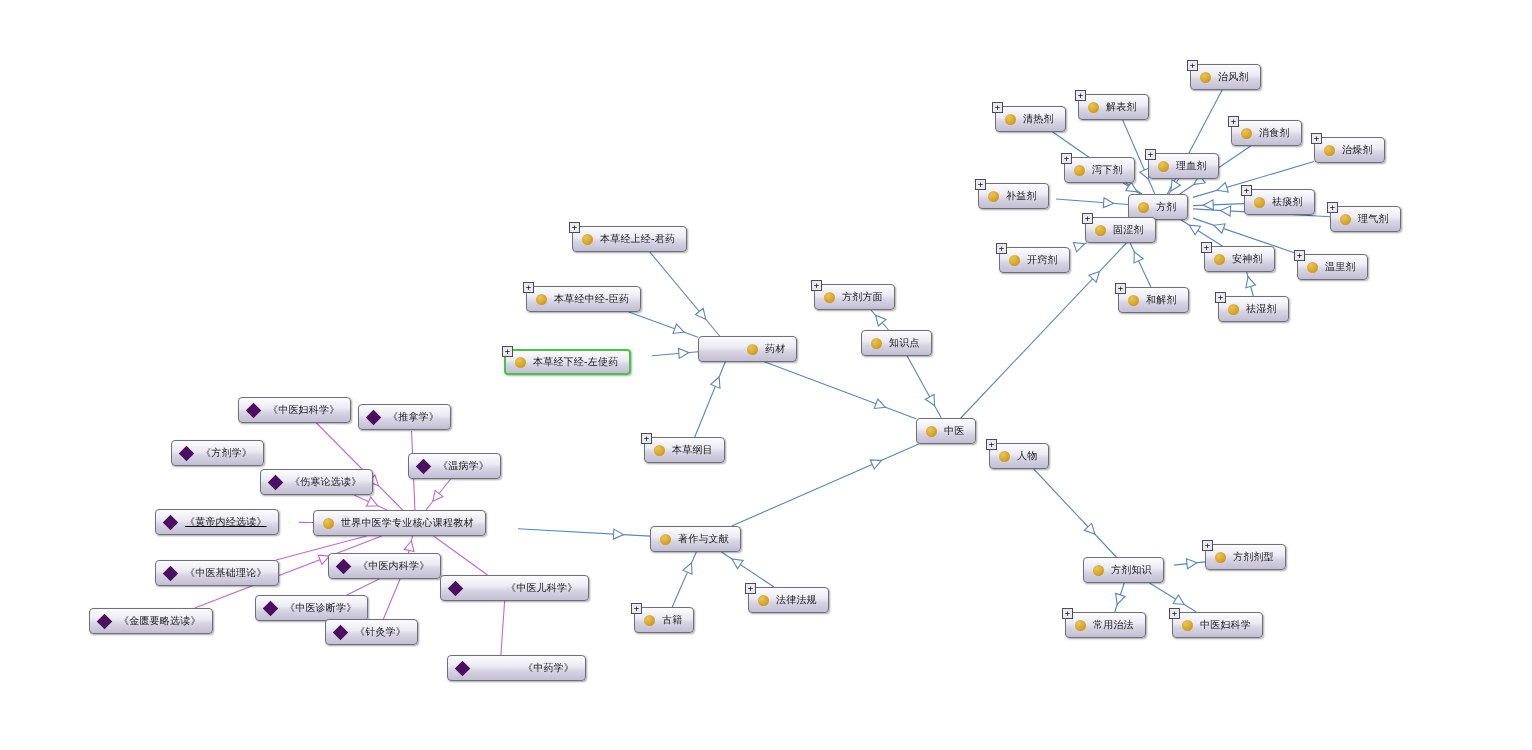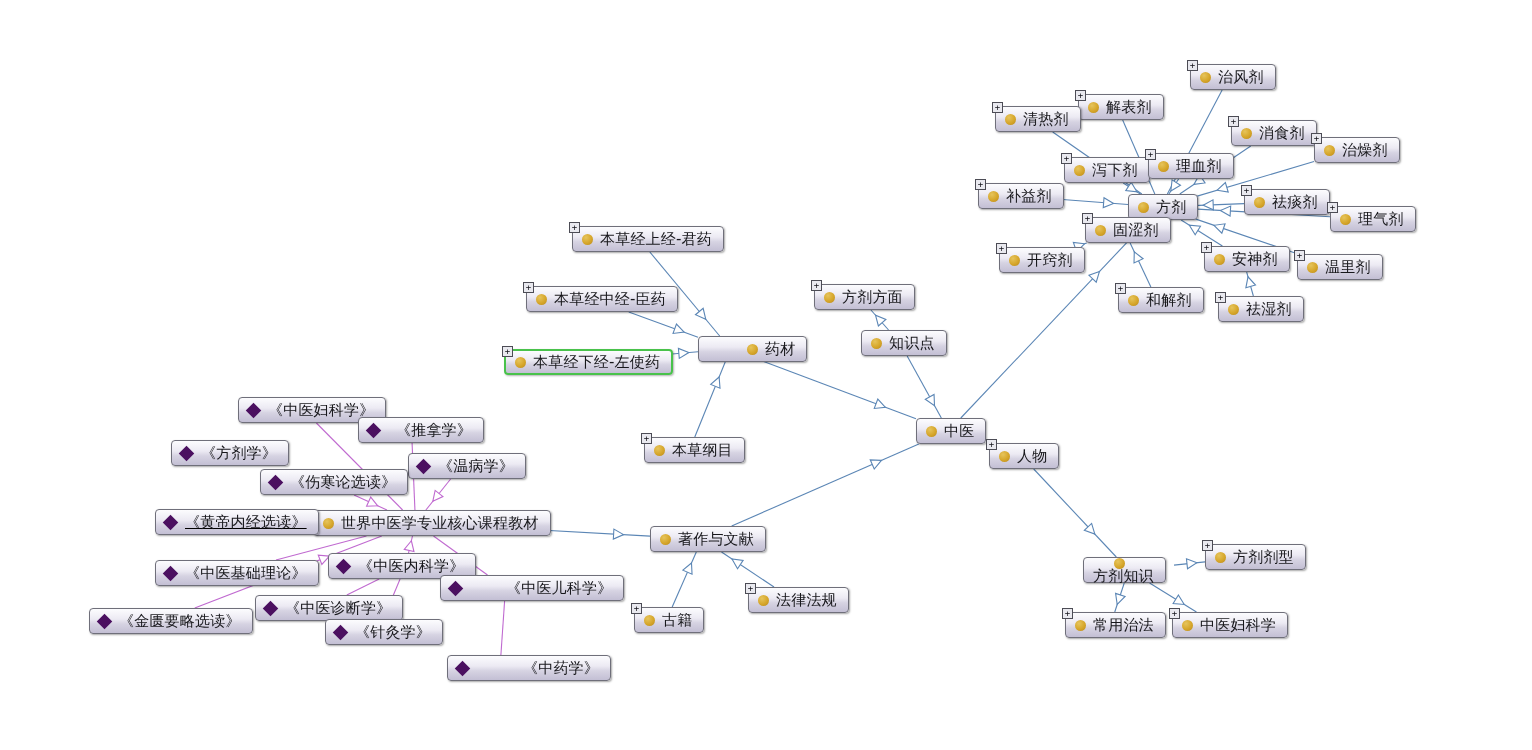--- a/index.html
+++ b/index.html
@@ -57,21 +57,21 @@
   }
   .node .diamond {
     flex: 0 0 auto;
     width: 11px;
     height: 11px;
     background: #4b1060;
     transform: rotate(45deg);
     margin-right: 9px;
   }
   .node .label {
-    font-size: 15px;
+    font-size: 10px;
     line-height: 1;
     color: #17171b;
     letter-spacing: 0.2px;
   }
   .node .expander {
     position: absolute;
     left: -4px;
     top: -5px;
     width: 11px;
     height: 11px;
@@ -311,21 +311,21 @@
       <div class="node" style="left: 634px; top: 607px;">
         <span class="expander">+</span>
         <span class="bullet"></span>
         <span class="label">古籍</span>
       </div>
       <div class="node" style="left: 748px; top: 587px;">
         <span class="expander">+</span>
         <span class="bullet"></span>
         <span class="label">法律法规</span>
       </div>
-      <div class="node" style="left: 1083px; top: 557px; flex-direction: column;">
+      <div class="node" style="left: 1083px; top: 557px;">
         <span class="bullet"></span>
         <span class="label">方剂知识</span>
       </div>
       <div class="node" style="left: 1205px; top: 544px;">
         <span class="expander">+</span>
         <span class="bullet"></span>
         <span class="label">方剂剂型</span>
       </div>
       <div class="node" style="left: 1065px; top: 612px;">
         <span class="expander">+</span>
@@ -338,21 +338,21 @@
         <span class="label">中医妇科学</span>
       </div>
       <div class="node" style="left: 313px; top: 510px;">
         <span class="bullet"></span>
         <span class="label">世界中医学专业核心课程教材</span>
       </div>
       <div class="node" style="left: 238px; top: 397px;">
         <span class="diamond"></span>
         <span class="label">《中医妇科学》</span>
       </div>
-      <div class="node" style="left: 358px; top: 417px; gap: 8px;">
+      <div class="node" style="left: 358px; top: 404px;">
         <span class="diamond"></span>
         <span class="label">《推拿学》</span>
       </div>
       <div class="node" style="left: 171px; top: 440px;">
         <span class="diamond"></span>
         <span class="label">《方剂学》</span>
       </div>
       <div class="node" style="left: 408px; top: 453px;">
         <span class="diamond"></span>
         <span class="label">《温病学》</span>

